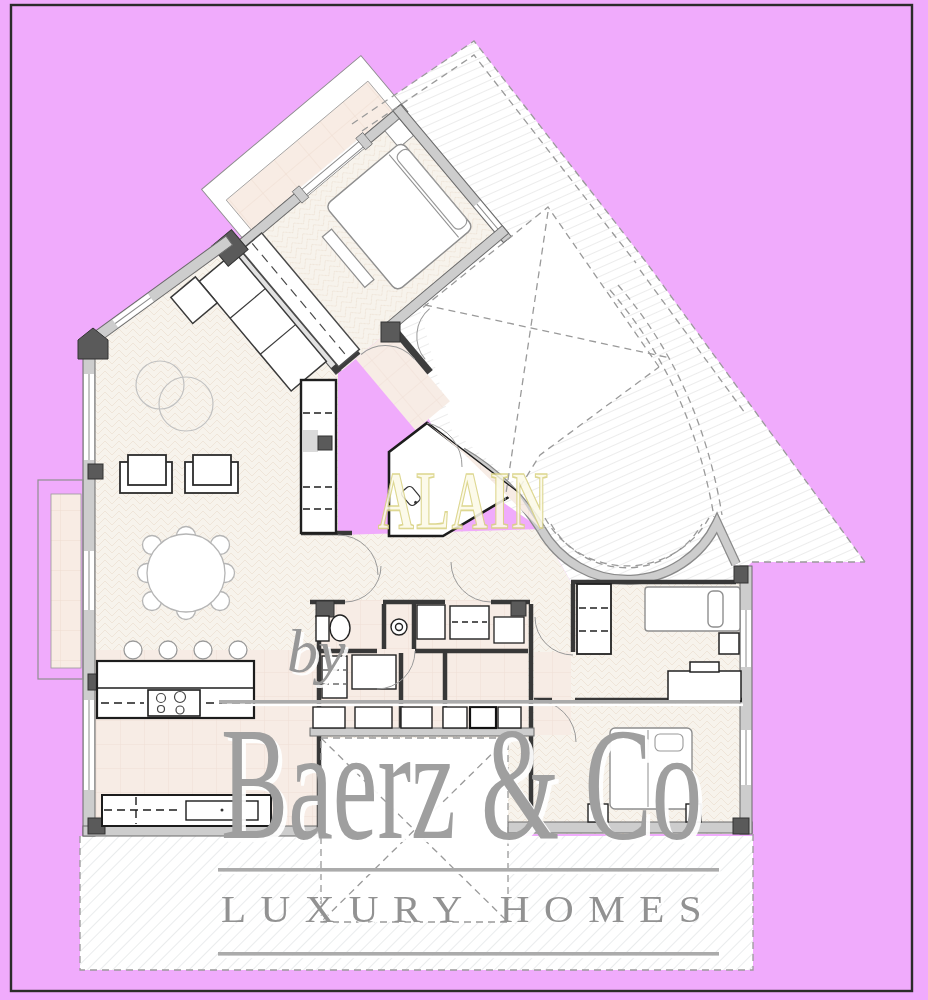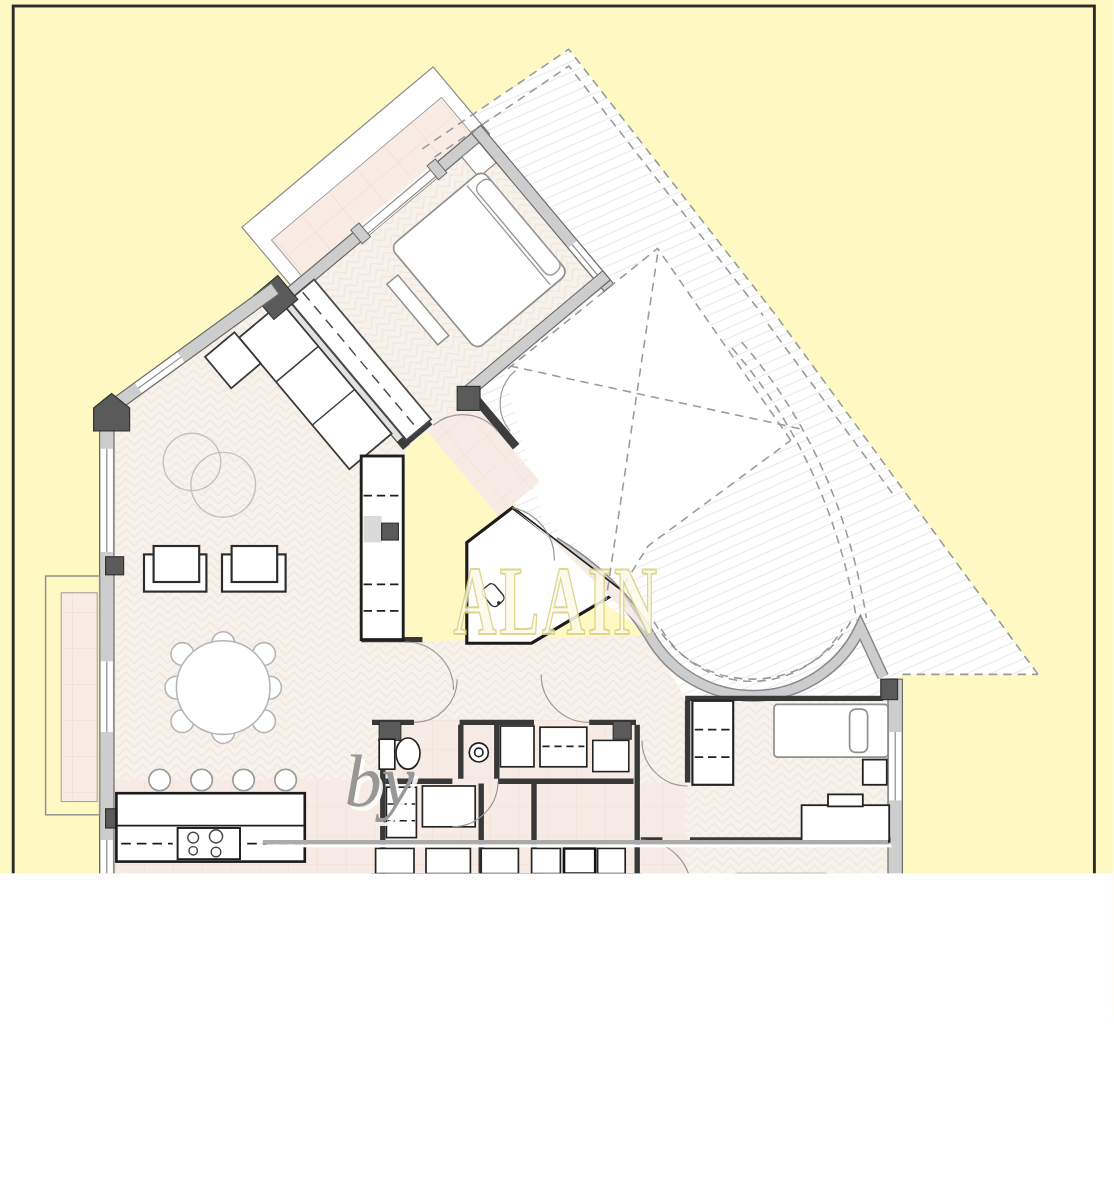--- a/index.html
+++ b/index.html
@@ -1,16 +1,16 @@
 <!DOCTYPE html>
 <html><head>
 <meta charset="utf-8">
 <style>
 html,body{margin:0;padding:0;background:#ffffff;}
-#page{position:relative;width:928px;height:728px;background:#fef9c3;overflow:hidden;
+#page{position:relative;width:928px;height:1000px;background:#f0abfc;overflow:hidden;
 font-family:"Liberation Sans",sans-serif;}
 svg{position:absolute;left:0;top:0;}
 </style>
 </head>
 <body>
 <div id="page">
 <svg width="928" height="1000" viewBox="0 0 928 1000">
 <defs>
 <pattern id="floorA" width="14" height="14" patternUnits="userSpaceOnUse">
   <rect width="14" height="14" fill="#f7f3ec"></rect>

